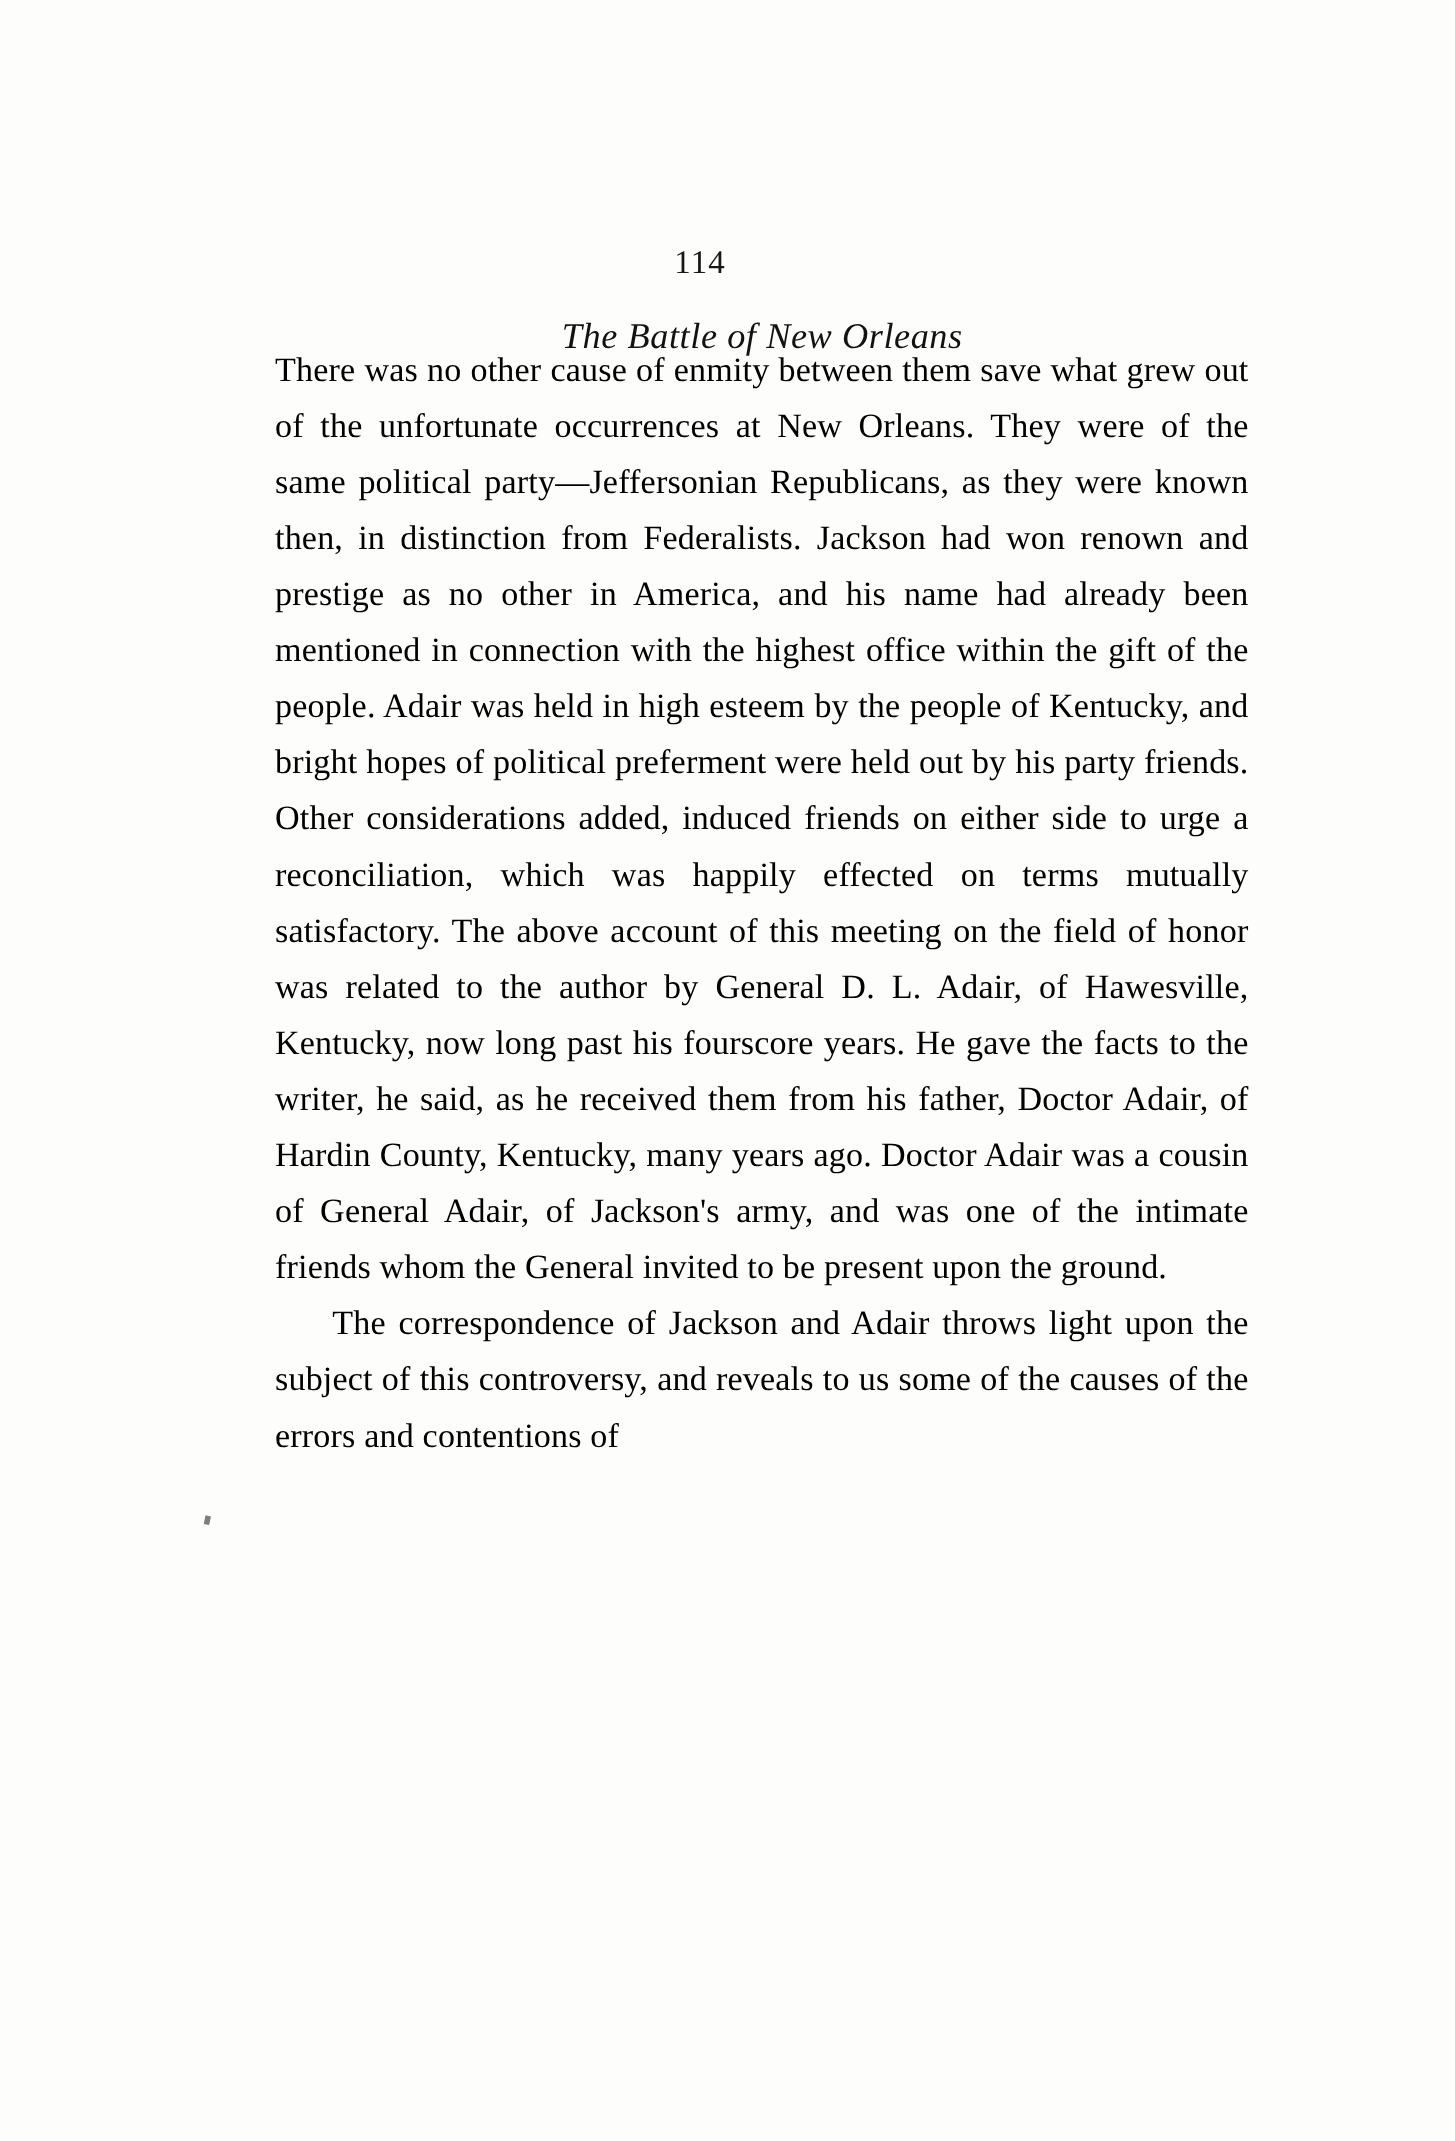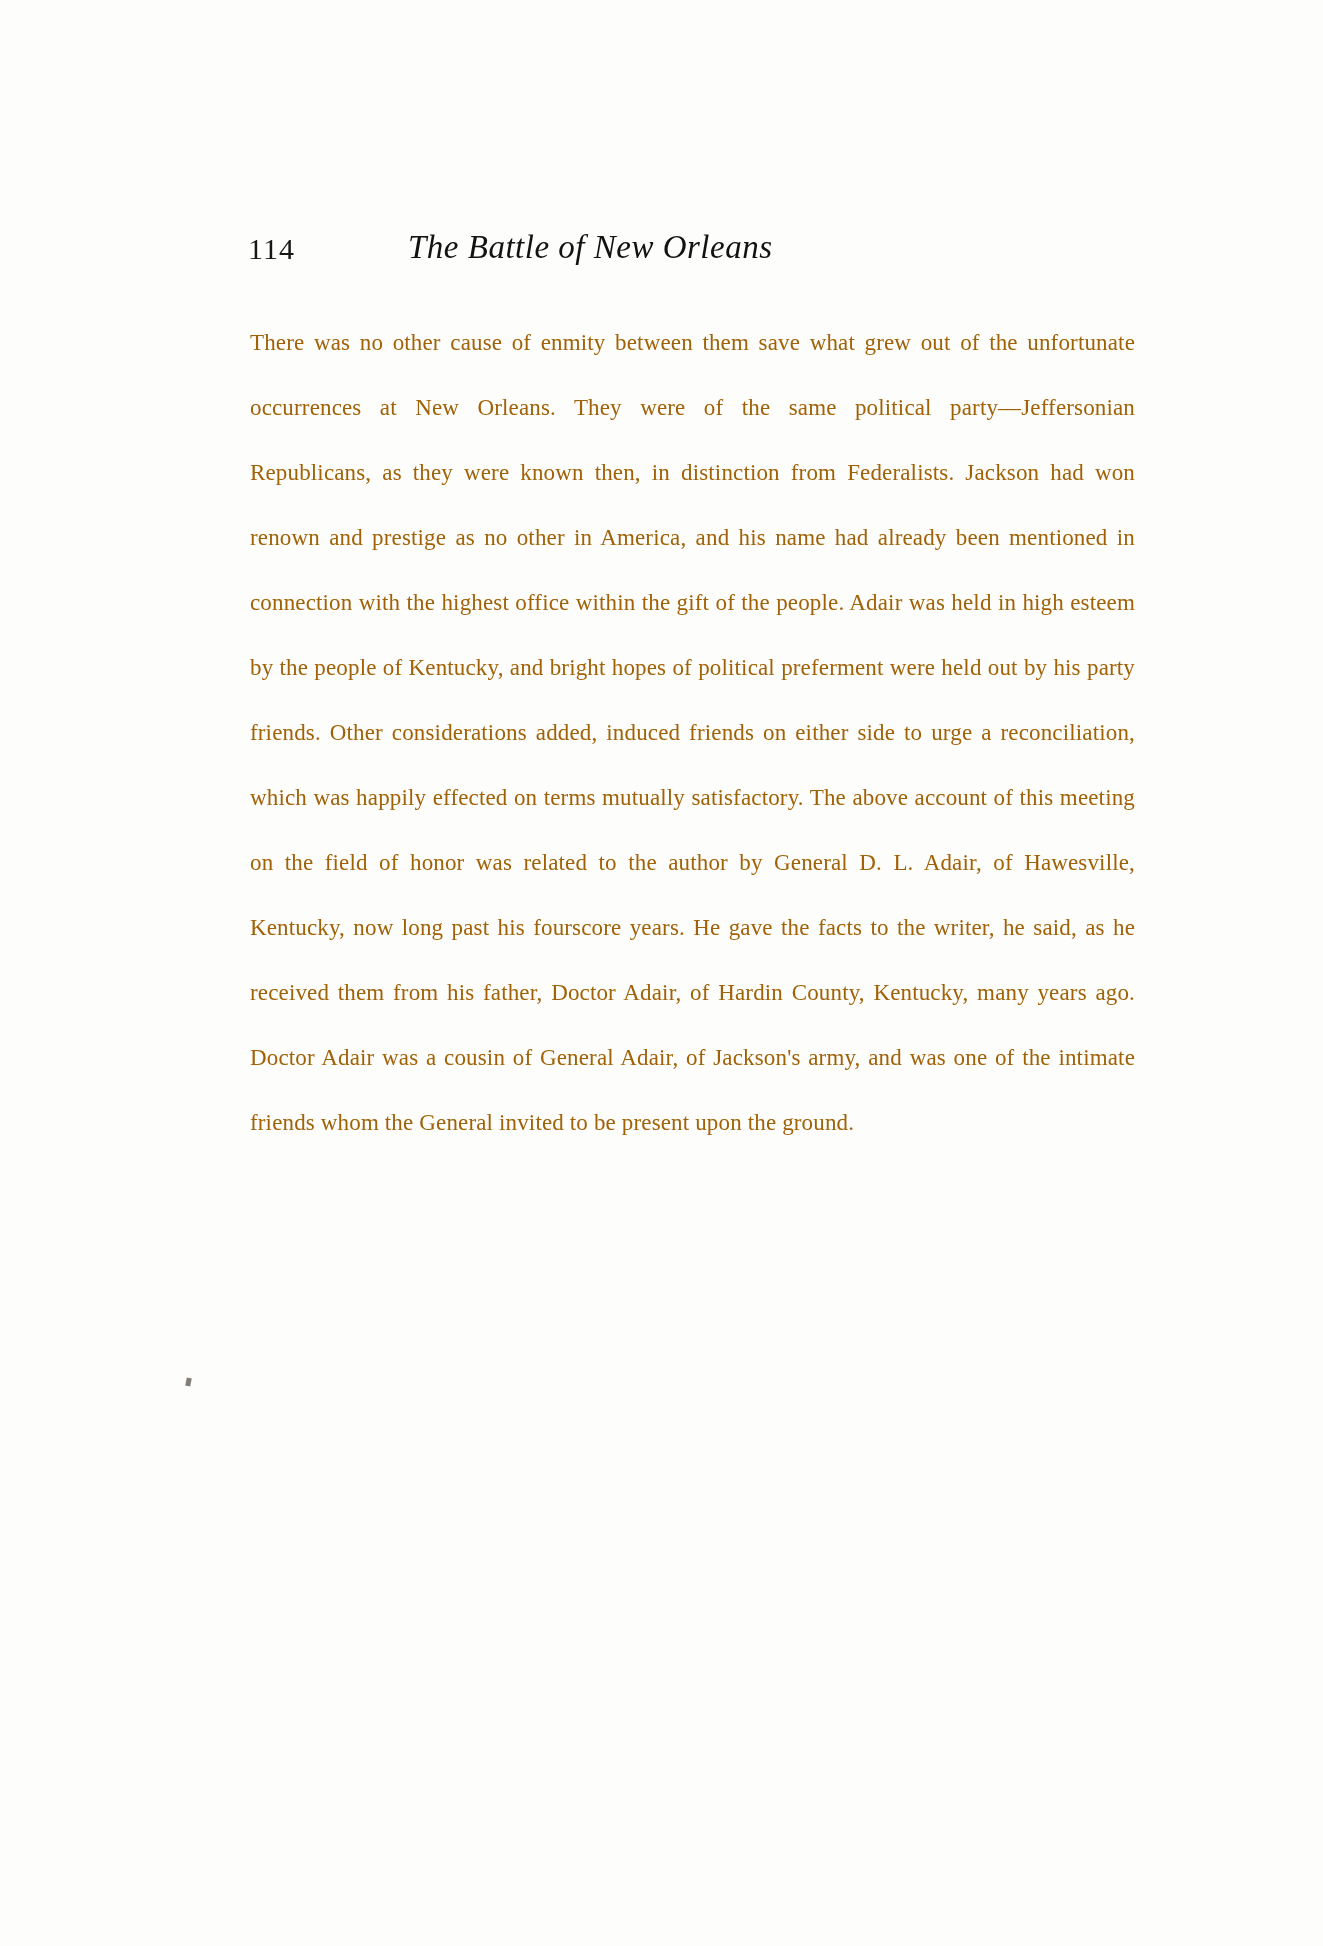--- a/index.html
+++ b/index.html
@@ -23,21 +23,22 @@
     height: 1946px;
     background: #fdfdfb;
   }
   .page-header {
     position: absolute;
     left: 248px;
     top: 222px;
     width: 890px;
     height: 44px;
     display: flex;
-    align-items: flex-end;
+    align-items: center;
+    flex-direction: column;
   }
   .folio {
     font-family: "Liberation Serif", serif;
     font-size: 30px;
     letter-spacing: 1px;
     color: #171717;
     width: 160px;
   }
   .running-head {
     font-family: "Liberation Serif", serif;
@@ -49,25 +50,25 @@
     margin-top: 32px;
   }
   .body-text {
     position: absolute;
     left: 250px;
     top: 310px;
     width: 885px;
   }
   .para {
     font-family: "Liberation Serif", serif;
-    font-size: 23px;
-    line-height: 65px;
+    font-size: 31px;
+    line-height: 51px;
     text-align: justify;
     text-justify: inter-word;
-    color: #a16207;
+    color: #000000;
     margin: 0;
     letter-spacing: 0.15px;
   }
   .para + .para {
     text-indent: 52px;
   }
   .speck {
     position: absolute;
     left: 186px;
     top: 1378px;
@@ -83,17 +84,18 @@
 
 <div class="page">
 
   <div class="page-header">
     <span class="folio">114</span>
     <span class="running-head">The Battle of New Orleans</span>
   </div>
 
   <div class="body-text">
     <p class="para">There was no other cause of enmity between them save what grew out of the unfortunate occurrences at New Orleans. They were of the same political party—Jeffersonian Republicans, as they were known then, in distinction from Federalists. Jackson had won renown and prestige as no other in America, and his name had already been mentioned in connection with the highest office within the gift of the people.  Adair was held in high esteem by the people of Kentucky, and bright hopes of political preferment were held out by his party friends. Other considerations added, induced friends on either side to urge a reconciliation, which was happily effected on terms mutually satisfactory.  The above account of this meeting on the field of honor was related to the author by General D. L. Adair, of Hawesville, Kentucky, now long past his fourscore years.  He gave the facts to the writer, he said, as he received them from his father, Doctor Adair, of Hardin County, Kentucky, many years ago.  Doctor Adair was a cousin of General Adair, of Jackson's army, and was one of the intimate friends whom the General invited to be present upon the ground.</p>
+    <p class="para">The correspondence of Jackson and Adair throws light upon the subject of this controversy, and reveals to us some of the causes of the errors and contentions of</p>
   </div>
 
   <div class="speck"></div>
 
 </div>
 
 </body></html>

